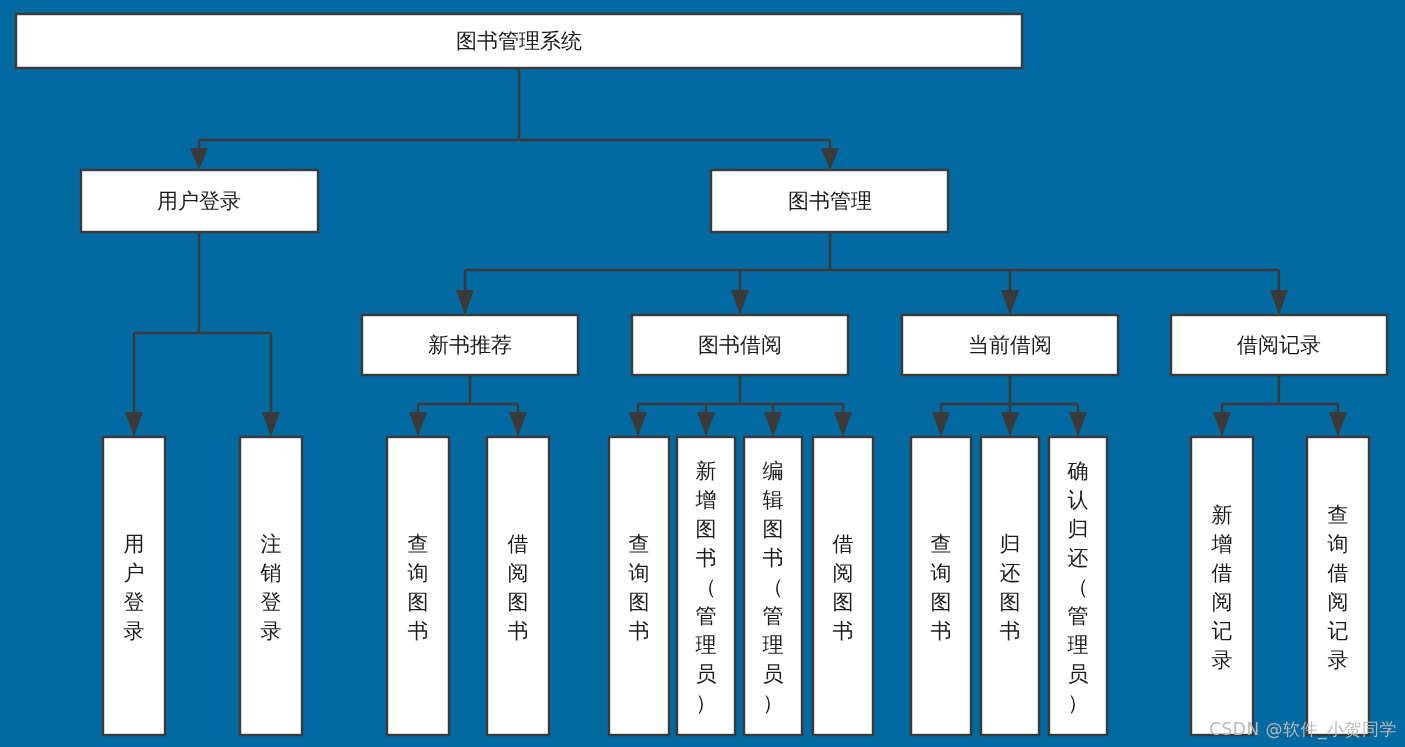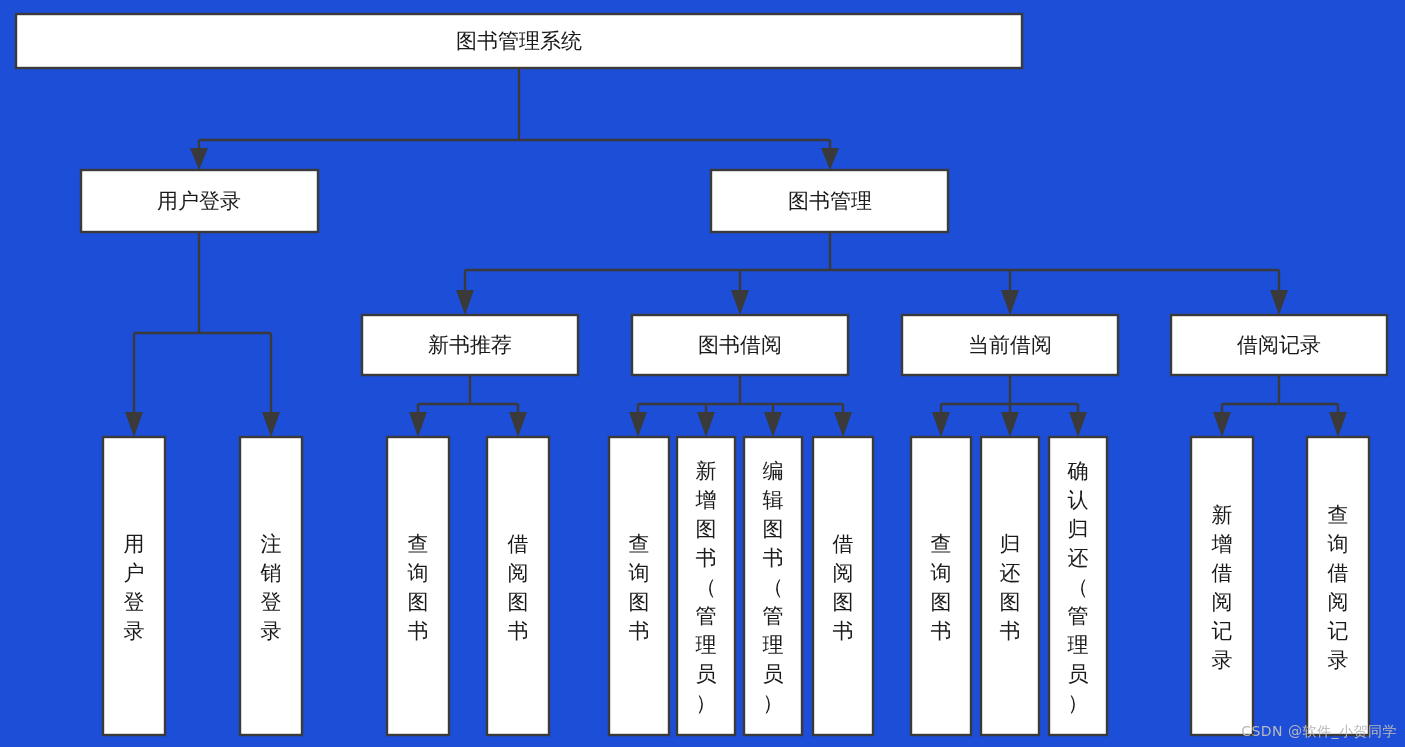--- a/index.html
+++ b/index.html
@@ -7,21 +7,21 @@
     padding: 0;
     background: #ffffff;
   }
   body {
     font-family: "DejaVu Sans", "Liberation Sans", sans-serif;
   }
   #diagram-root {
     position: relative;
     width: 1405px;
     height: 747px;
-    background: #1d4ed8;
+    background: #0369a1;
     overflow: hidden;
   }
   svg#flow {
     position: absolute;
     left: 0;
     top: 0;
     width: 1405px;
     height: 747px;
     display: block;
   }
@@ -51,21 +51,21 @@
   }
   .arrow-head {
     fill: #3a3a3a;
     stroke: none;
   }
   .watermark {
     position: absolute;
     right: 8px;
     bottom: 6px;
     font-family: "DejaVu Sans", "Liberation Sans", sans-serif;
-    font-size: 14px;
+    font-size: 17px;
     color: #b9b9b9;
     letter-spacing: 0.5px;
     white-space: nowrap;
     user-select: none;
   }
 </style>
 </head>
 <body>
 
 <div id="diagram-root">

